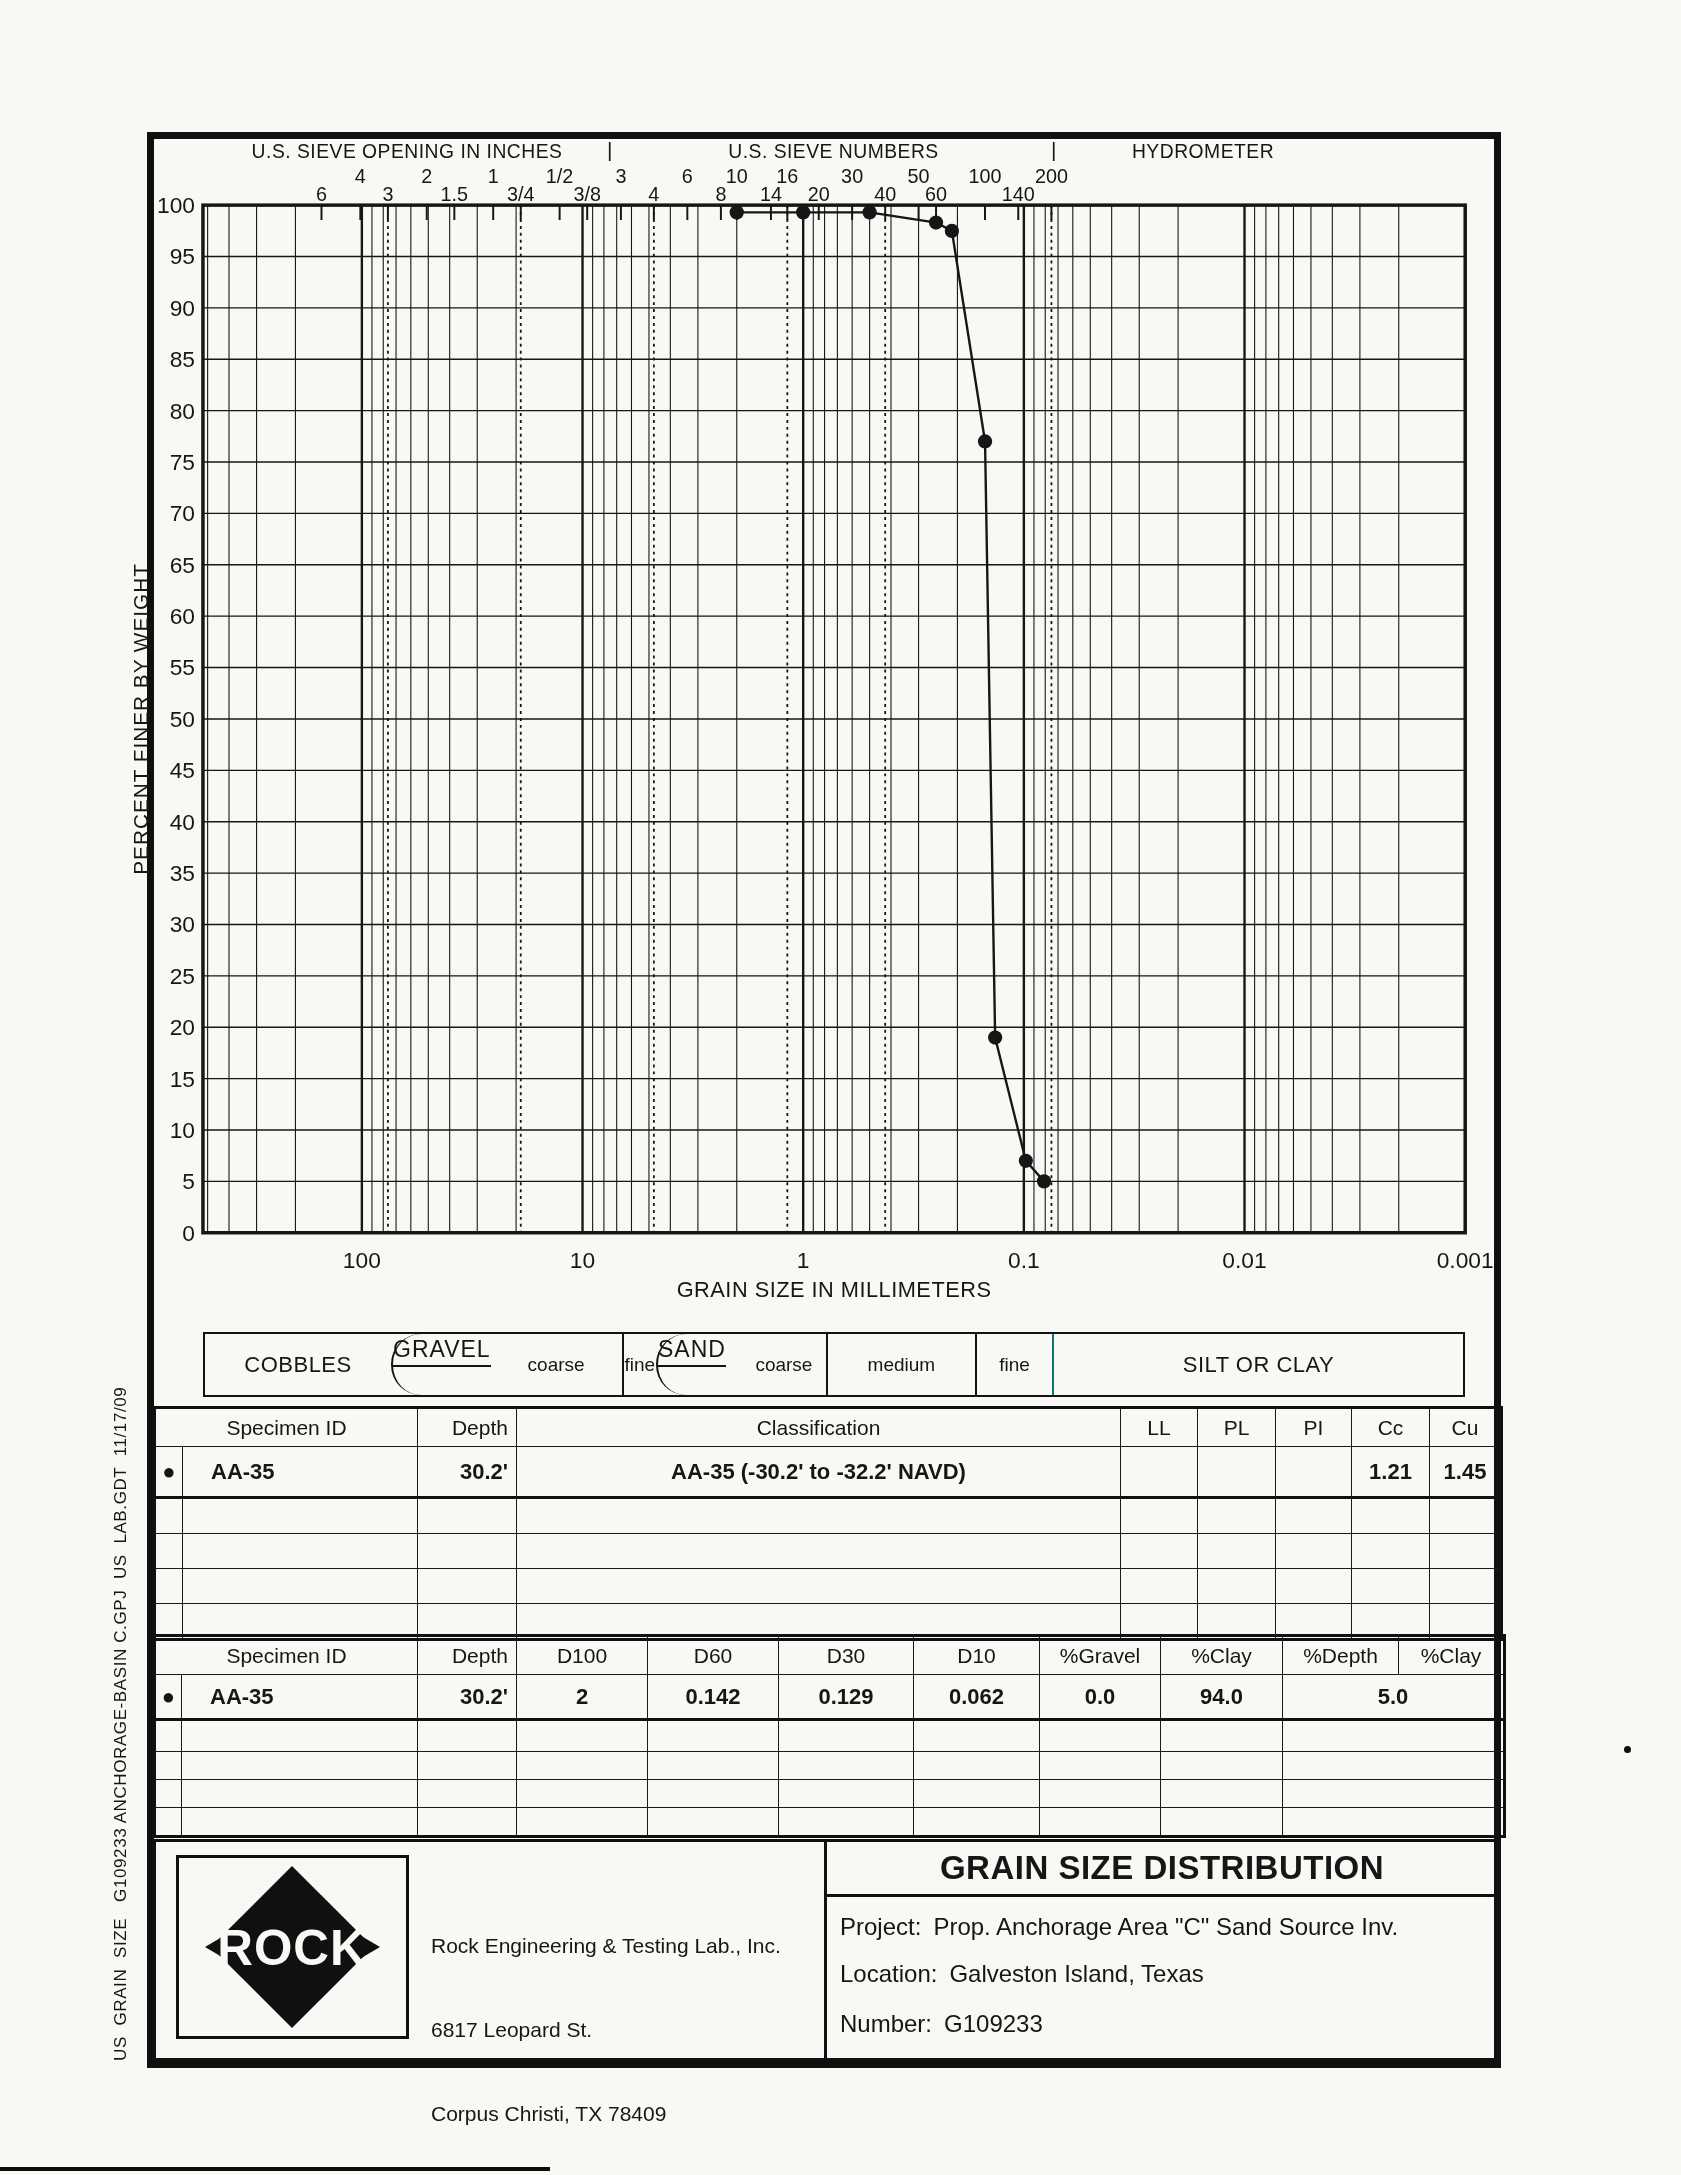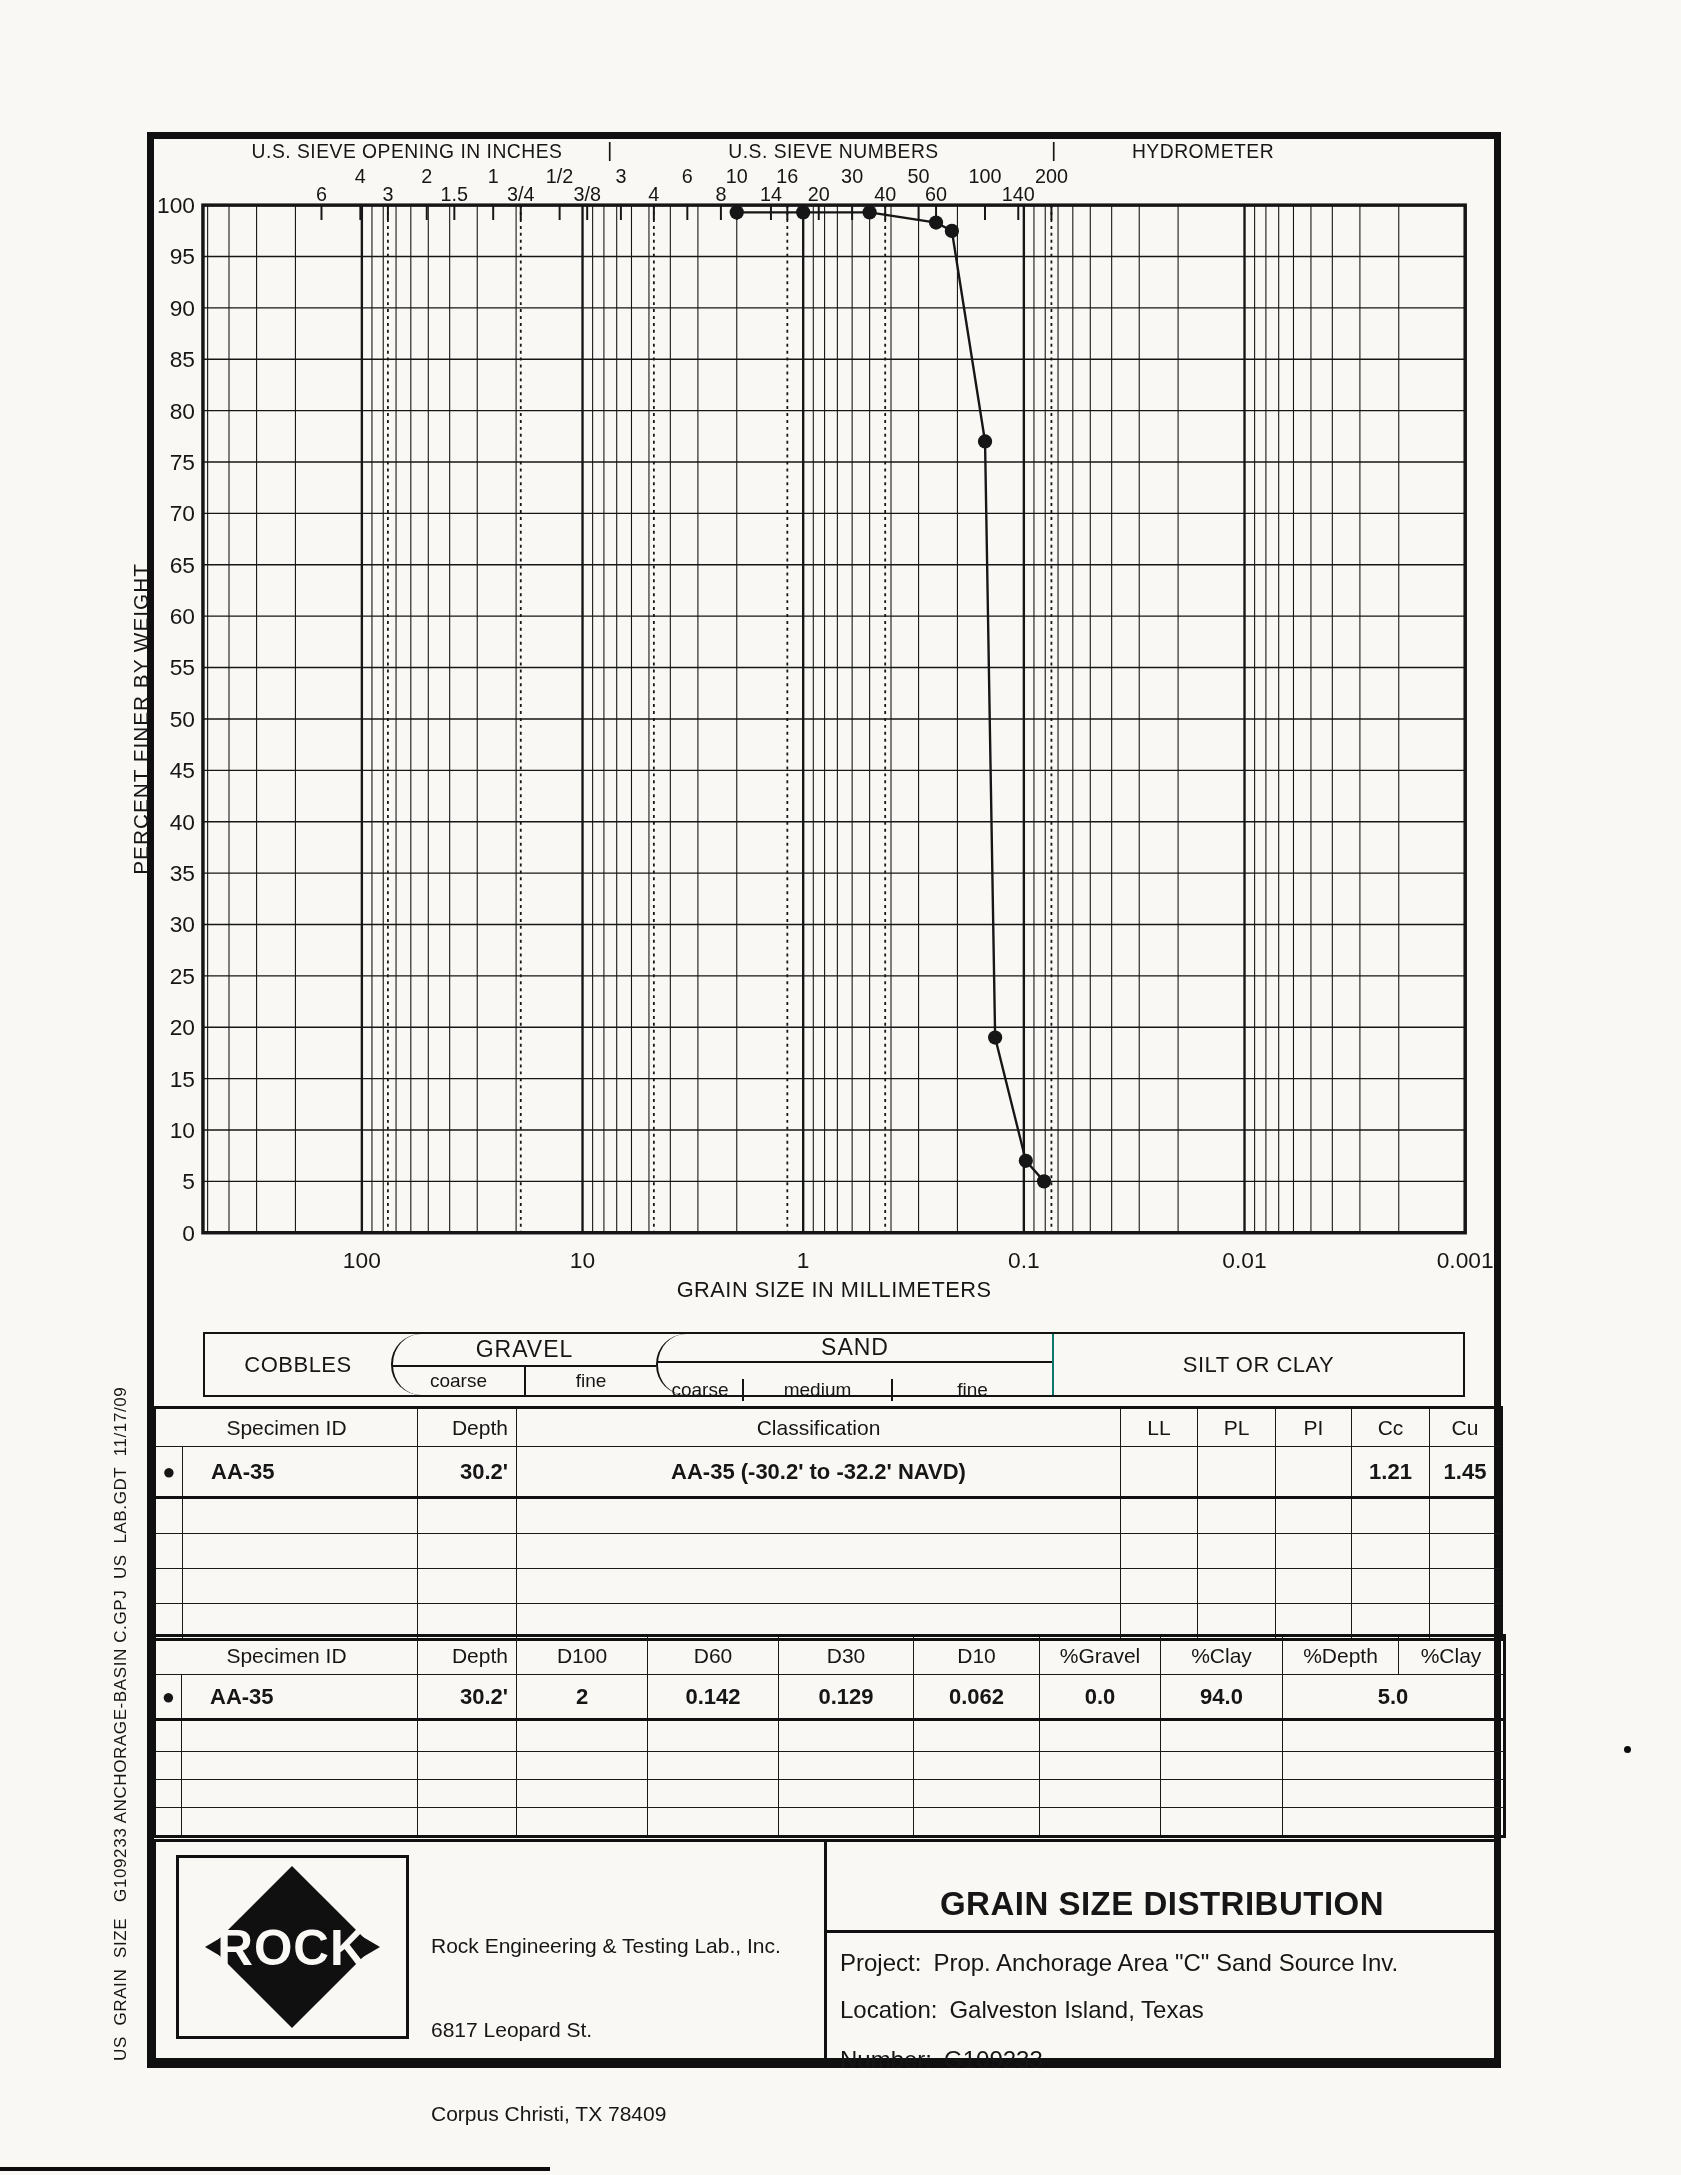--- a/index.html
+++ b/index.html
@@ -7,21 +7,21 @@
   .sheet{position:relative;width:1681px;height:2175px;overflow:hidden;background:#f9f8f4;}
   .doc-border{position:absolute;left:147px;top:132px;width:1354px;height:1936px;border:7px solid #101010;box-sizing:border-box;}
   #chart-svg{position:absolute;left:0;top:0;}
   #chart-svg text{font-family:"Liberation Sans",sans-serif;fill:#161616;}
   .band{position:absolute;top:141px;font-size:19.3px;text-align:center;letter-spacing:0.5px;white-space:nowrap;}
   .band-sep{position:absolute;top:138px;font-size:21px;}
   
   .class-bar{position:absolute;left:203px;top:1332px;width:1262px;height:65px;border:2.5px solid #131313;box-sizing:border-box;display:flex;background:transparent;}
   .cb-cell{display:flex;align-items:center;justify-content:center;font-size:22px;letter-spacing:0.5px;box-sizing:border-box;}
   .cb-cobbles{width:186px;}
-  .cb-group{box-sizing:border-box;border-left:2px solid #131313;display:flex;flex-direction:column;border-radius:30px;}
+  .cb-group{box-sizing:border-box;border-left:2px solid #131313;display:flex;flex-direction:row;border-radius:30px;}
   .cb-top{height:33px;border-bottom:2px solid #131313;display:flex;align-items:center;justify-content:center;font-size:23px;letter-spacing:1px;box-sizing:border-box;}
   .cb-sub{display:flex;flex:1;}
   .cb-sub div{display:flex;align-items:center;justify-content:center;font-size:19px;box-sizing:border-box;border-left:2px solid #131313;}
   .cb-sub div:first-child{border-left:none;}
   .cb-silt{flex:1;border-left:2px solid #0f766e;}
   
   .dtable{position:absolute;border-collapse:collapse;table-layout:fixed;border:3px solid #111;}
   .dtable th,.dtable td{border:1.6px solid #1a1a1a;padding:0;overflow:hidden;white-space:nowrap;font-size:21px;text-align:center;}
   .dtable th{font-weight:400;}
   .t1{left:153px;top:1406px;width:1347px;}
@@ -33,21 +33,21 @@
   .t2 tr.erow td{height:27px;}
   td.al{text-align:left;padding-left:28px;}
   td.ar,th.ar{text-align:right;padding-right:8px;}
   td.mark{font-size:15px;}
   
   .footer{position:absolute;left:153px;top:1839px;width:1347px;height:222px;border:3px solid #111;box-sizing:border-box;display:flex;}
   .f-left{width:668px;position:relative;box-sizing:border-box;}
   .logo-box{position:absolute;left:20px;top:13px;width:233px;height:184px;border:3px solid #111;box-sizing:border-box;}
   .company-lines{position:absolute;left:275px;top:34px;font-size:21px;line-height:28px;white-space:pre;}
   .f-right{flex:1;border-left:3px solid #111;position:relative;box-sizing:border-box;}
-  .f-title{height:52px;line-height:52px;border-bottom:3px solid #111;text-align:center;font-size:33px;font-weight:700;letter-spacing:0.5px;margin-top:36px;}
+  .f-title{height:52px;line-height:52px;border-bottom:3px solid #111;text-align:center;font-size:33px;font-weight:700;letter-spacing:0.5px;}
   .f-row{padding-left:13px;font-size:24px;white-space:nowrap;}
   .f-row.r1{height:51px;line-height:59px;}
   .f-row.r2{height:50px;line-height:51px;}
   .f-row.r3{line-height:51px;}
   .f-label{margin-right:12px;}
   .side-text{position:absolute;left:111px;top:2061px;transform-origin:0 0;transform:rotate(-90deg);font-size:17px;letter-spacing:0.6px;white-space:pre;}
   .artifact-line{position:absolute;left:0;top:2167px;width:550px;height:4px;background:#0c0c0c;}
   .artifact-dot{position:absolute;left:1624px;top:1746px;width:7px;height:7px;border-radius:50%;background:#0c0c0c;}
 </style>
 </head>

